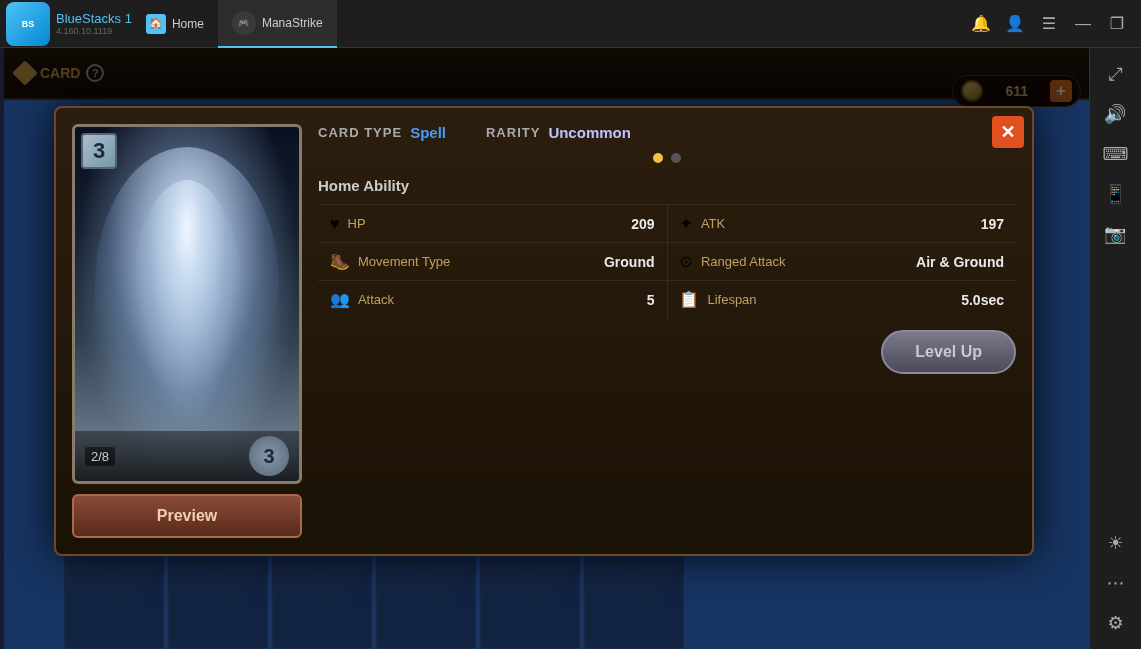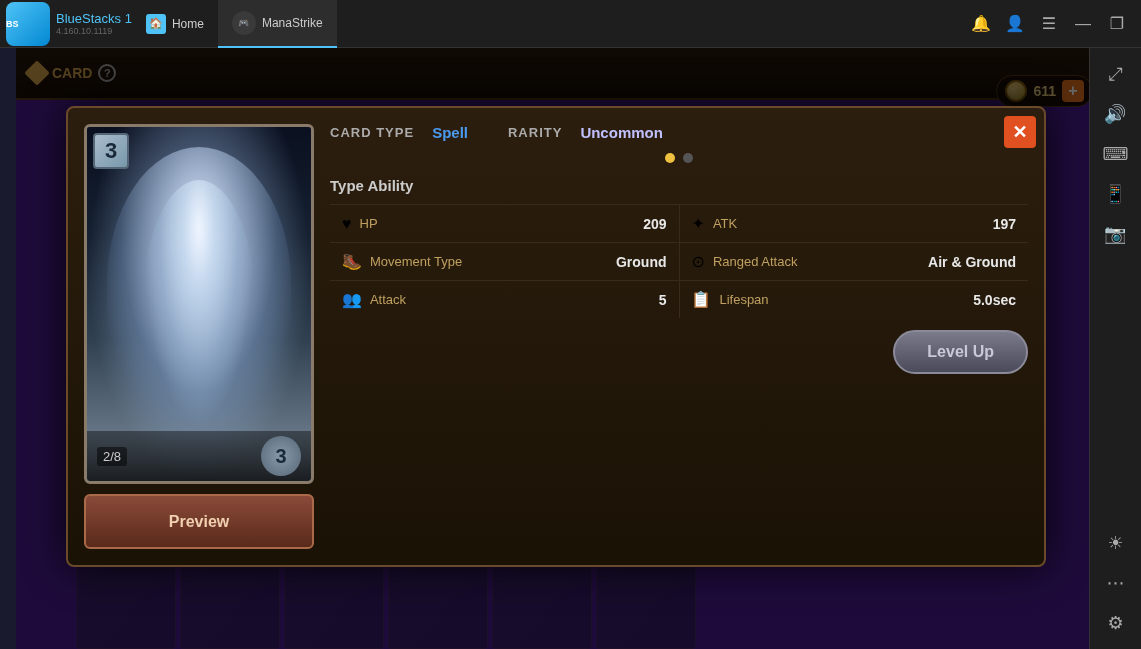--- a/index.html
+++ b/index.html
@@ -22,21 +22,21 @@
       position: absolute;
       top: 0; left: 0;
       z-index: 100;
       border-bottom: 1px solid #333;
     }
     .bs-logo {
       width: 44px; height: 44px;
       background: linear-gradient(135deg, #4fc3f7, #0288d1);
       border-radius: 8px;
       margin: 0 6px;
-      display: flex; align-items: center; 
+      display: flex; align-items: center; justify-content: center;
       font-size: 10px; font-weight: bold; color: white;
     }
     .tab-item {
       height: 48px;
       padding: 0 14px;
       display: flex; align-items: center; gap: 6px;
       color: #ccc; font-size: 12px;
       background: transparent;
       cursor: pointer;
     }
@@ -81,24 +81,24 @@
     }
     .sidebar-icon {
       width: 36px; height: 36px;
       display: flex; align-items: center; justify-content: center;
       color: #aaa; font-size: 18px; cursor: pointer; border-radius: 6px;
     }
 
     
     .game-area {
       position: absolute;
-      top: 48px; left: 16px;
+      top: 48px; left: 4px;
       width: 1089px;
       height: 601px;
-      background: #4c1d95;
+      background: #3b82f6;
       overflow: hidden;
     }
 
     
     .modal-overlay {
       position: absolute;
       top: 0; left: 0; right: 0; bottom: 0;
       background: rgba(0,0,0,0.6);
       z-index: 10;
     }
@@ -129,21 +129,21 @@
     .question-badge {
       width: 18px; height: 18px;
       border-radius: 50%;
       border: 2px solid #aaa;
       color: #aaa; font-size: 11px;
       display: flex; align-items: center; justify-content: center;
       cursor: pointer;
     }
     .coins-display {
       margin-left: auto;
-      display: flex; align-items: center; gap: 6px;
+      display: flex; align-items: center; gap: 22px;
       background: #1a0e05;
       border: 1px solid #5a3a1a;
       border-radius: 20px;
       padding: 4px 8px;
       color: #f0d080;
       font-size: 14px; font-weight: bold; margin-top: 36px;
     }
     .coin-icon {
       width: 22px; height: 22px;
       border-radius: 50%;
@@ -249,21 +249,21 @@
       width: 40px; height: 40px;
       border-radius: 50%;
       background: radial-gradient(circle, #8899aa, #556677);
       border: 3px solid #aabb cc;
       display: flex; align-items: center; justify-content: center;
       font-size: 20px; font-weight: bold; color: #1a2a3a;
     }
     .preview-btn {
       width: 230px;
       margin-top: 10px;
-      height: 55px;
+      height: 44px;
       background: linear-gradient(180deg, #8a4a3a, #5a2a1a);
       border: 2px solid #aa6a4a;
       border-radius: 6px;
       display: flex; align-items: center; justify-content: center;
       color: #f0d0b0; font-size: 16px; font-weight: bold;
       cursor: pointer;
     }
 
     
     .card-info-panel {
@@ -274,21 +274,21 @@
       color: #f0c040;
       text-align: center;
       margin-bottom: 10px;
       text-shadow: 0 2px 4px rgba(0,0,0,0.5);
     }
     .card-meta {
       display: flex; gap: 40px;
       margin-bottom: 12px;
     }
     .meta-item {
-      display: flex; align-items: center; gap: 18px;
+      display: flex; align-items: center; gap: 8px;
     }
     .meta-label {
       color: #aaa; font-size: 13px; font-weight: bold; letter-spacing: 1px;
     }
     .meta-value-spell { color: #4a9af0; font-size: 15px; font-weight: bold; }
     .meta-value-uncommon { color: #c0c0ff; font-size: 15px; font-weight: bold; }
 
     .card-description {
       background: rgba(0,0,0,0.3);
       border-radius: 4px;
@@ -483,21 +483,21 @@
             <span class="meta-value-uncommon">Uncommon</span>
           </div>
         </div>
 
 
         <div class="dots-indicator">
           <div class="dot dot-active"></div>
           <div class="dot dot-inactive"></div>
         </div>
 
-        <div class="section-title">Type Ability</div>
+        <div class="section-title">Home Ability</div>
 
         <div class="stats-grid">
 
           <div class="stat-row">
             <div class="stat-cell">
               <span class="stat-icon">♥</span>
               <span class="stat-label">HP</span>
               <span class="stat-value">209</span>
             </div>
             <div class="stat-cell">

